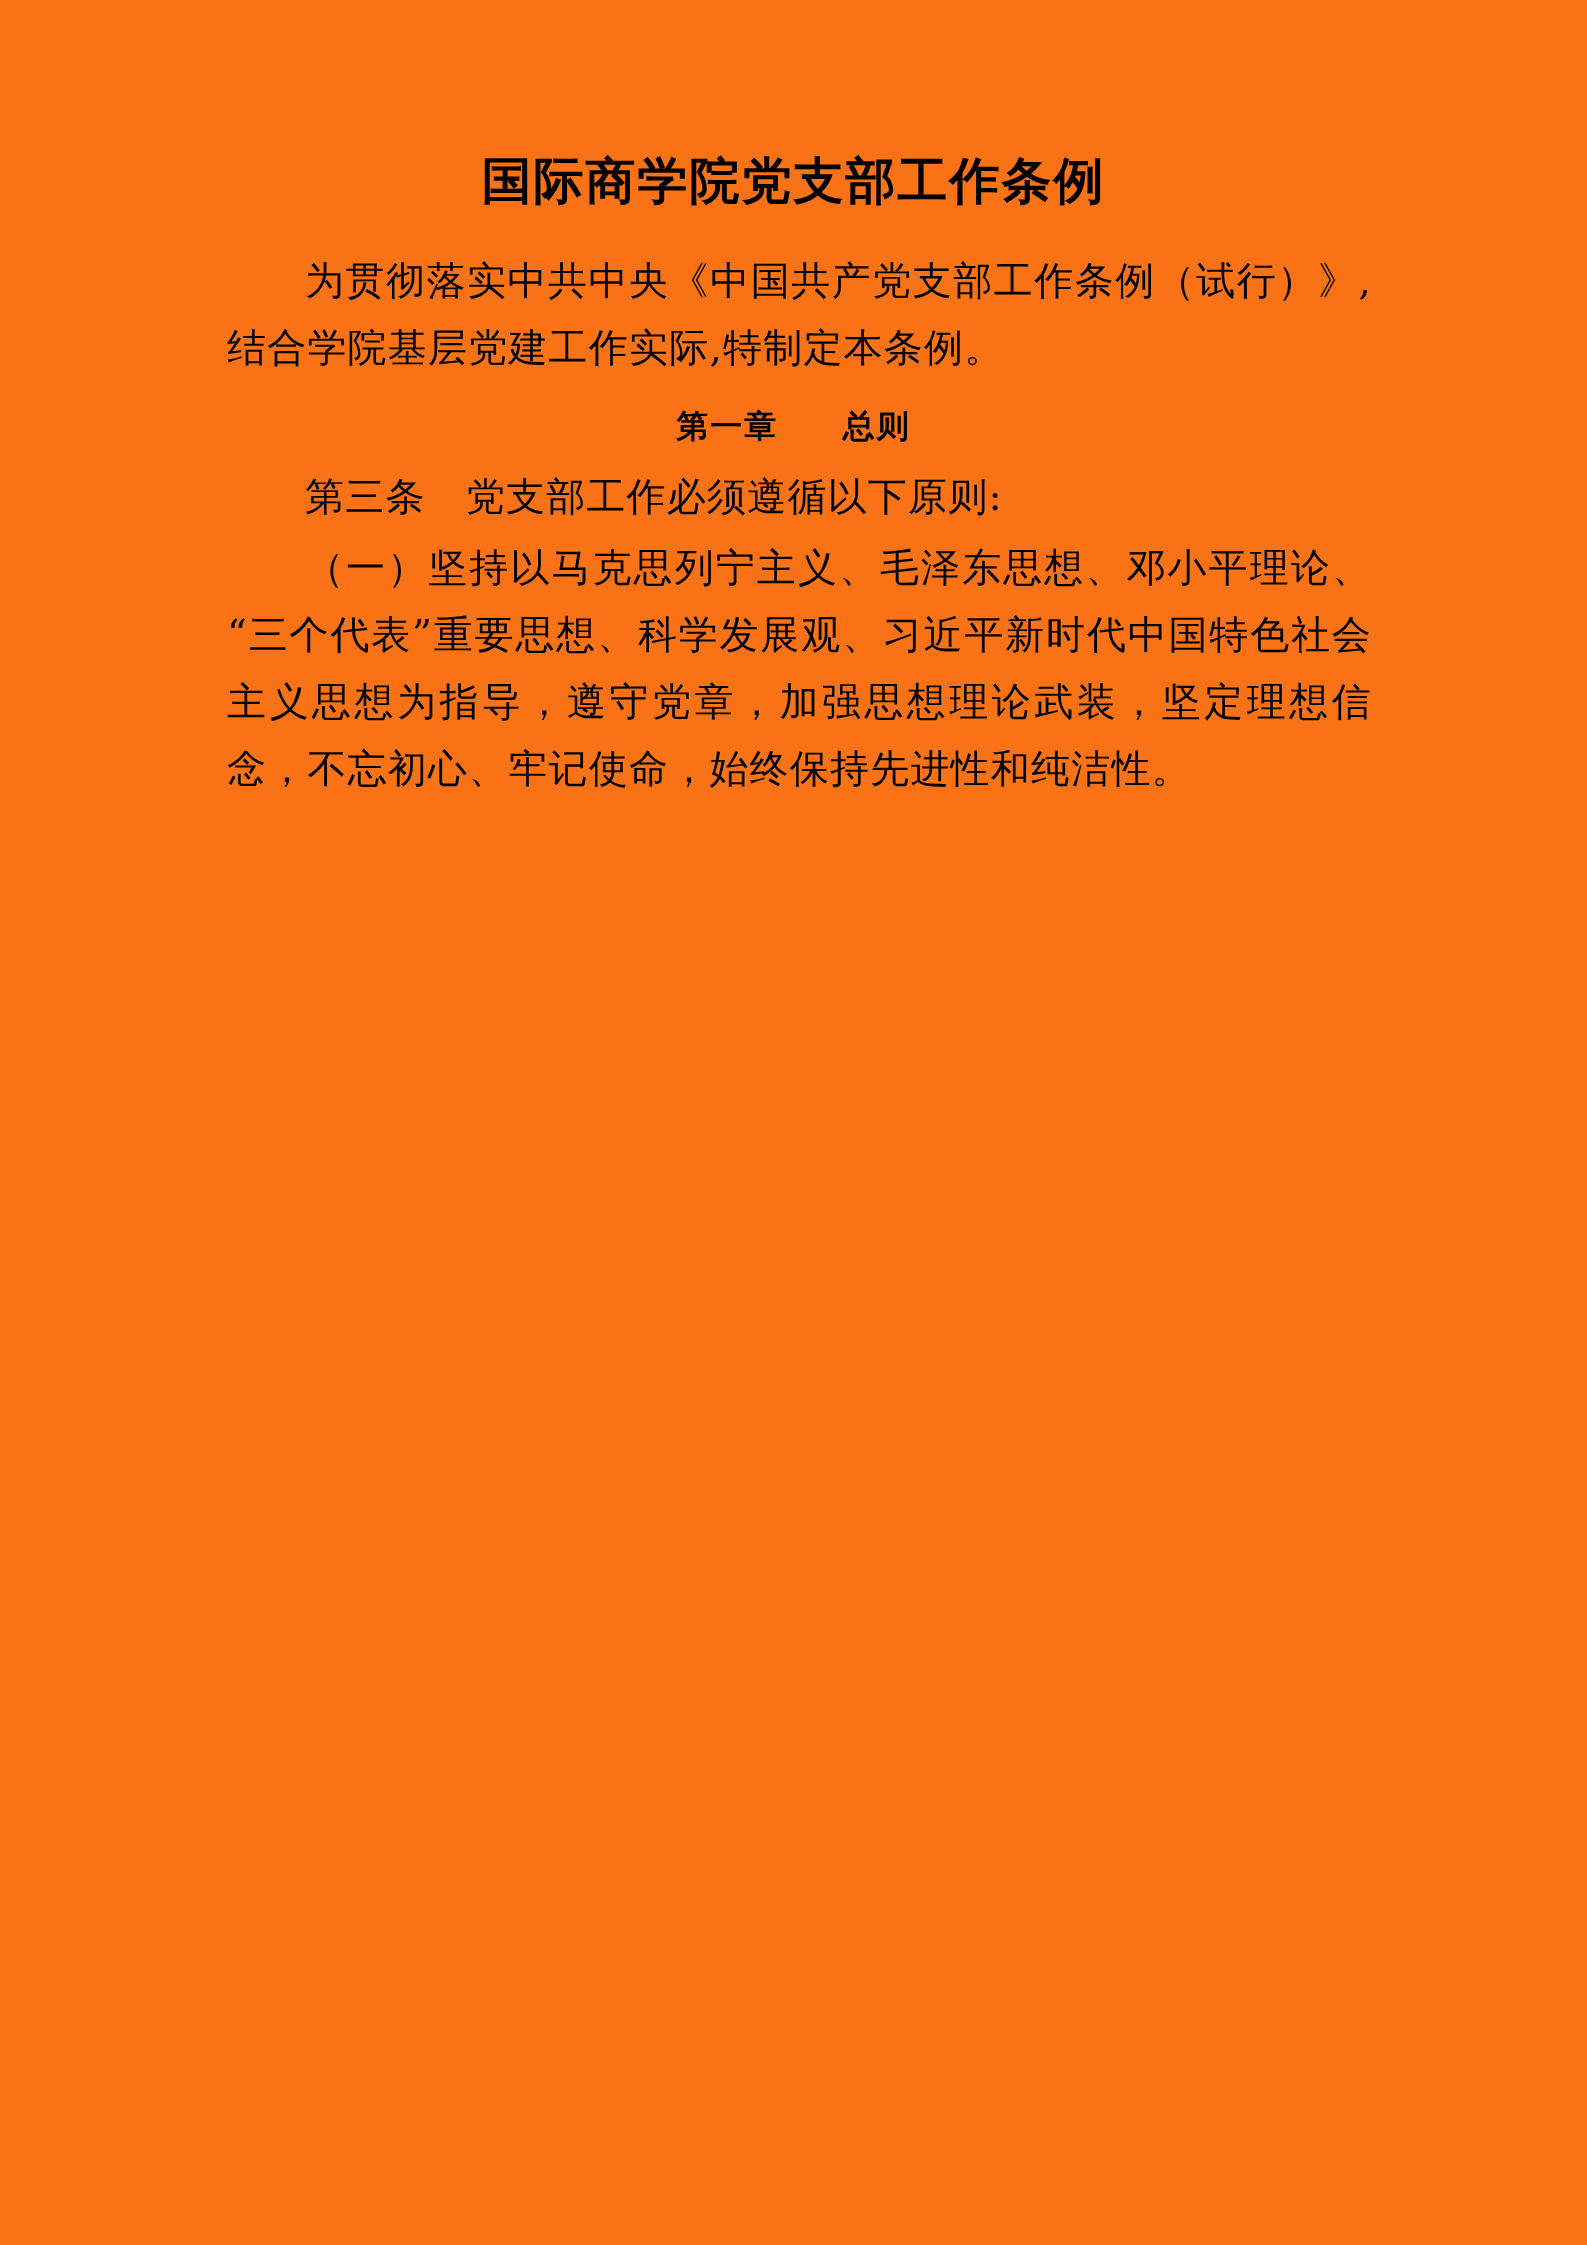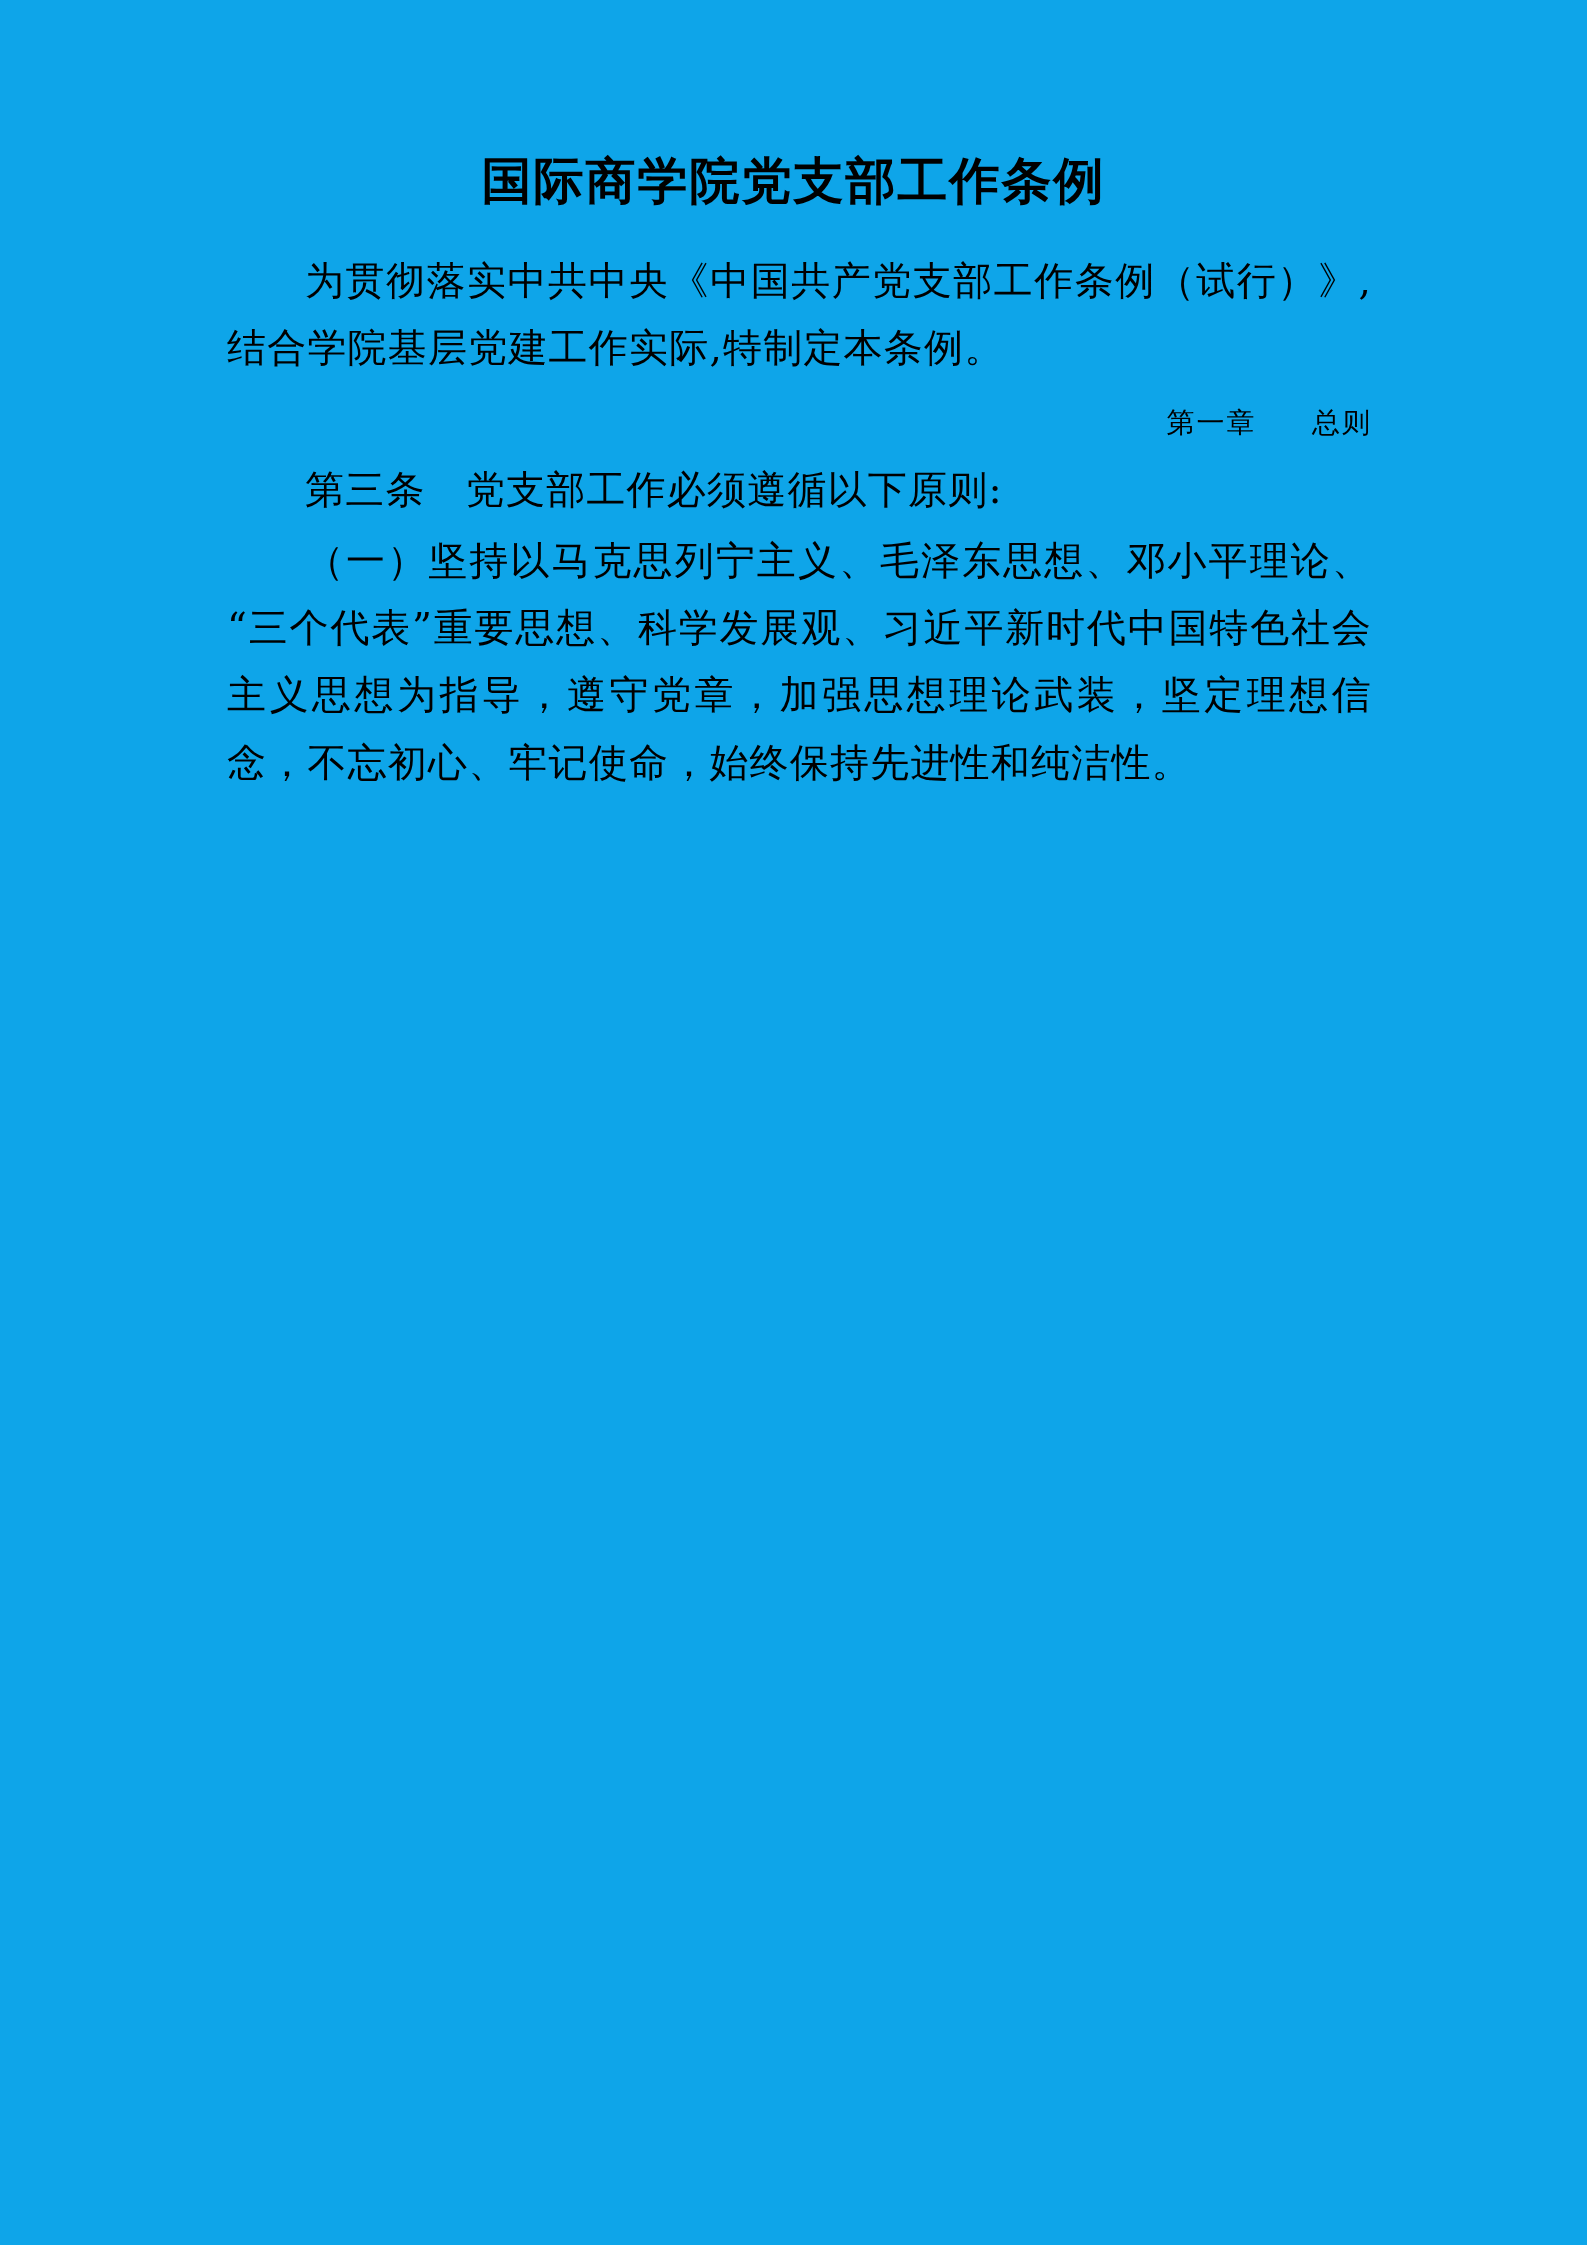--- a/index.html
+++ b/index.html
@@ -12,21 +12,21 @@
     height: 2245px;
     font-family: "DejaVu Serif", "Liberation Serif", serif;
     color: #000000;
     overflow: hidden;
   }
   .page {
     box-sizing: border-box;
     width: 1587px;
     height: 2245px;
     padding: 150px 215px 120px 215px;
-    background: #0ea5e9;
+    background: #f97316;
     position: relative;
   }
   .doc-title {
     font-family: "DejaVu Serif", "Liberation Serif", serif;
     font-weight: bold;
     font-size: 50px;
     line-height: 1.25;
     text-align: center;
     letter-spacing: 2px;
     margin: 0 0 34px 0;
@@ -34,24 +34,24 @@
   .para {
     font-size: 39px;
     line-height: 1.72;
     text-align: justify;
     text-justify: inter-ideograph;
     text-indent: 2em;
     margin: 0 0 4px 12px;
     letter-spacing: 1.2px;
   }
   .chapter-heading {
-    font-size: 28px;
-    font-weight: normal;
+    font-size: 32px;
+    font-weight: bold;
     line-height: 1.7;
-    text-align: right;
+    text-align: center;
     letter-spacing: 2px;
     margin: 18px 0 10px 0;
   }
   .chapter-heading .gap {
     display: inline-block;
     width: 1.2em;
   }
 </style>
 </head>
 <body>

